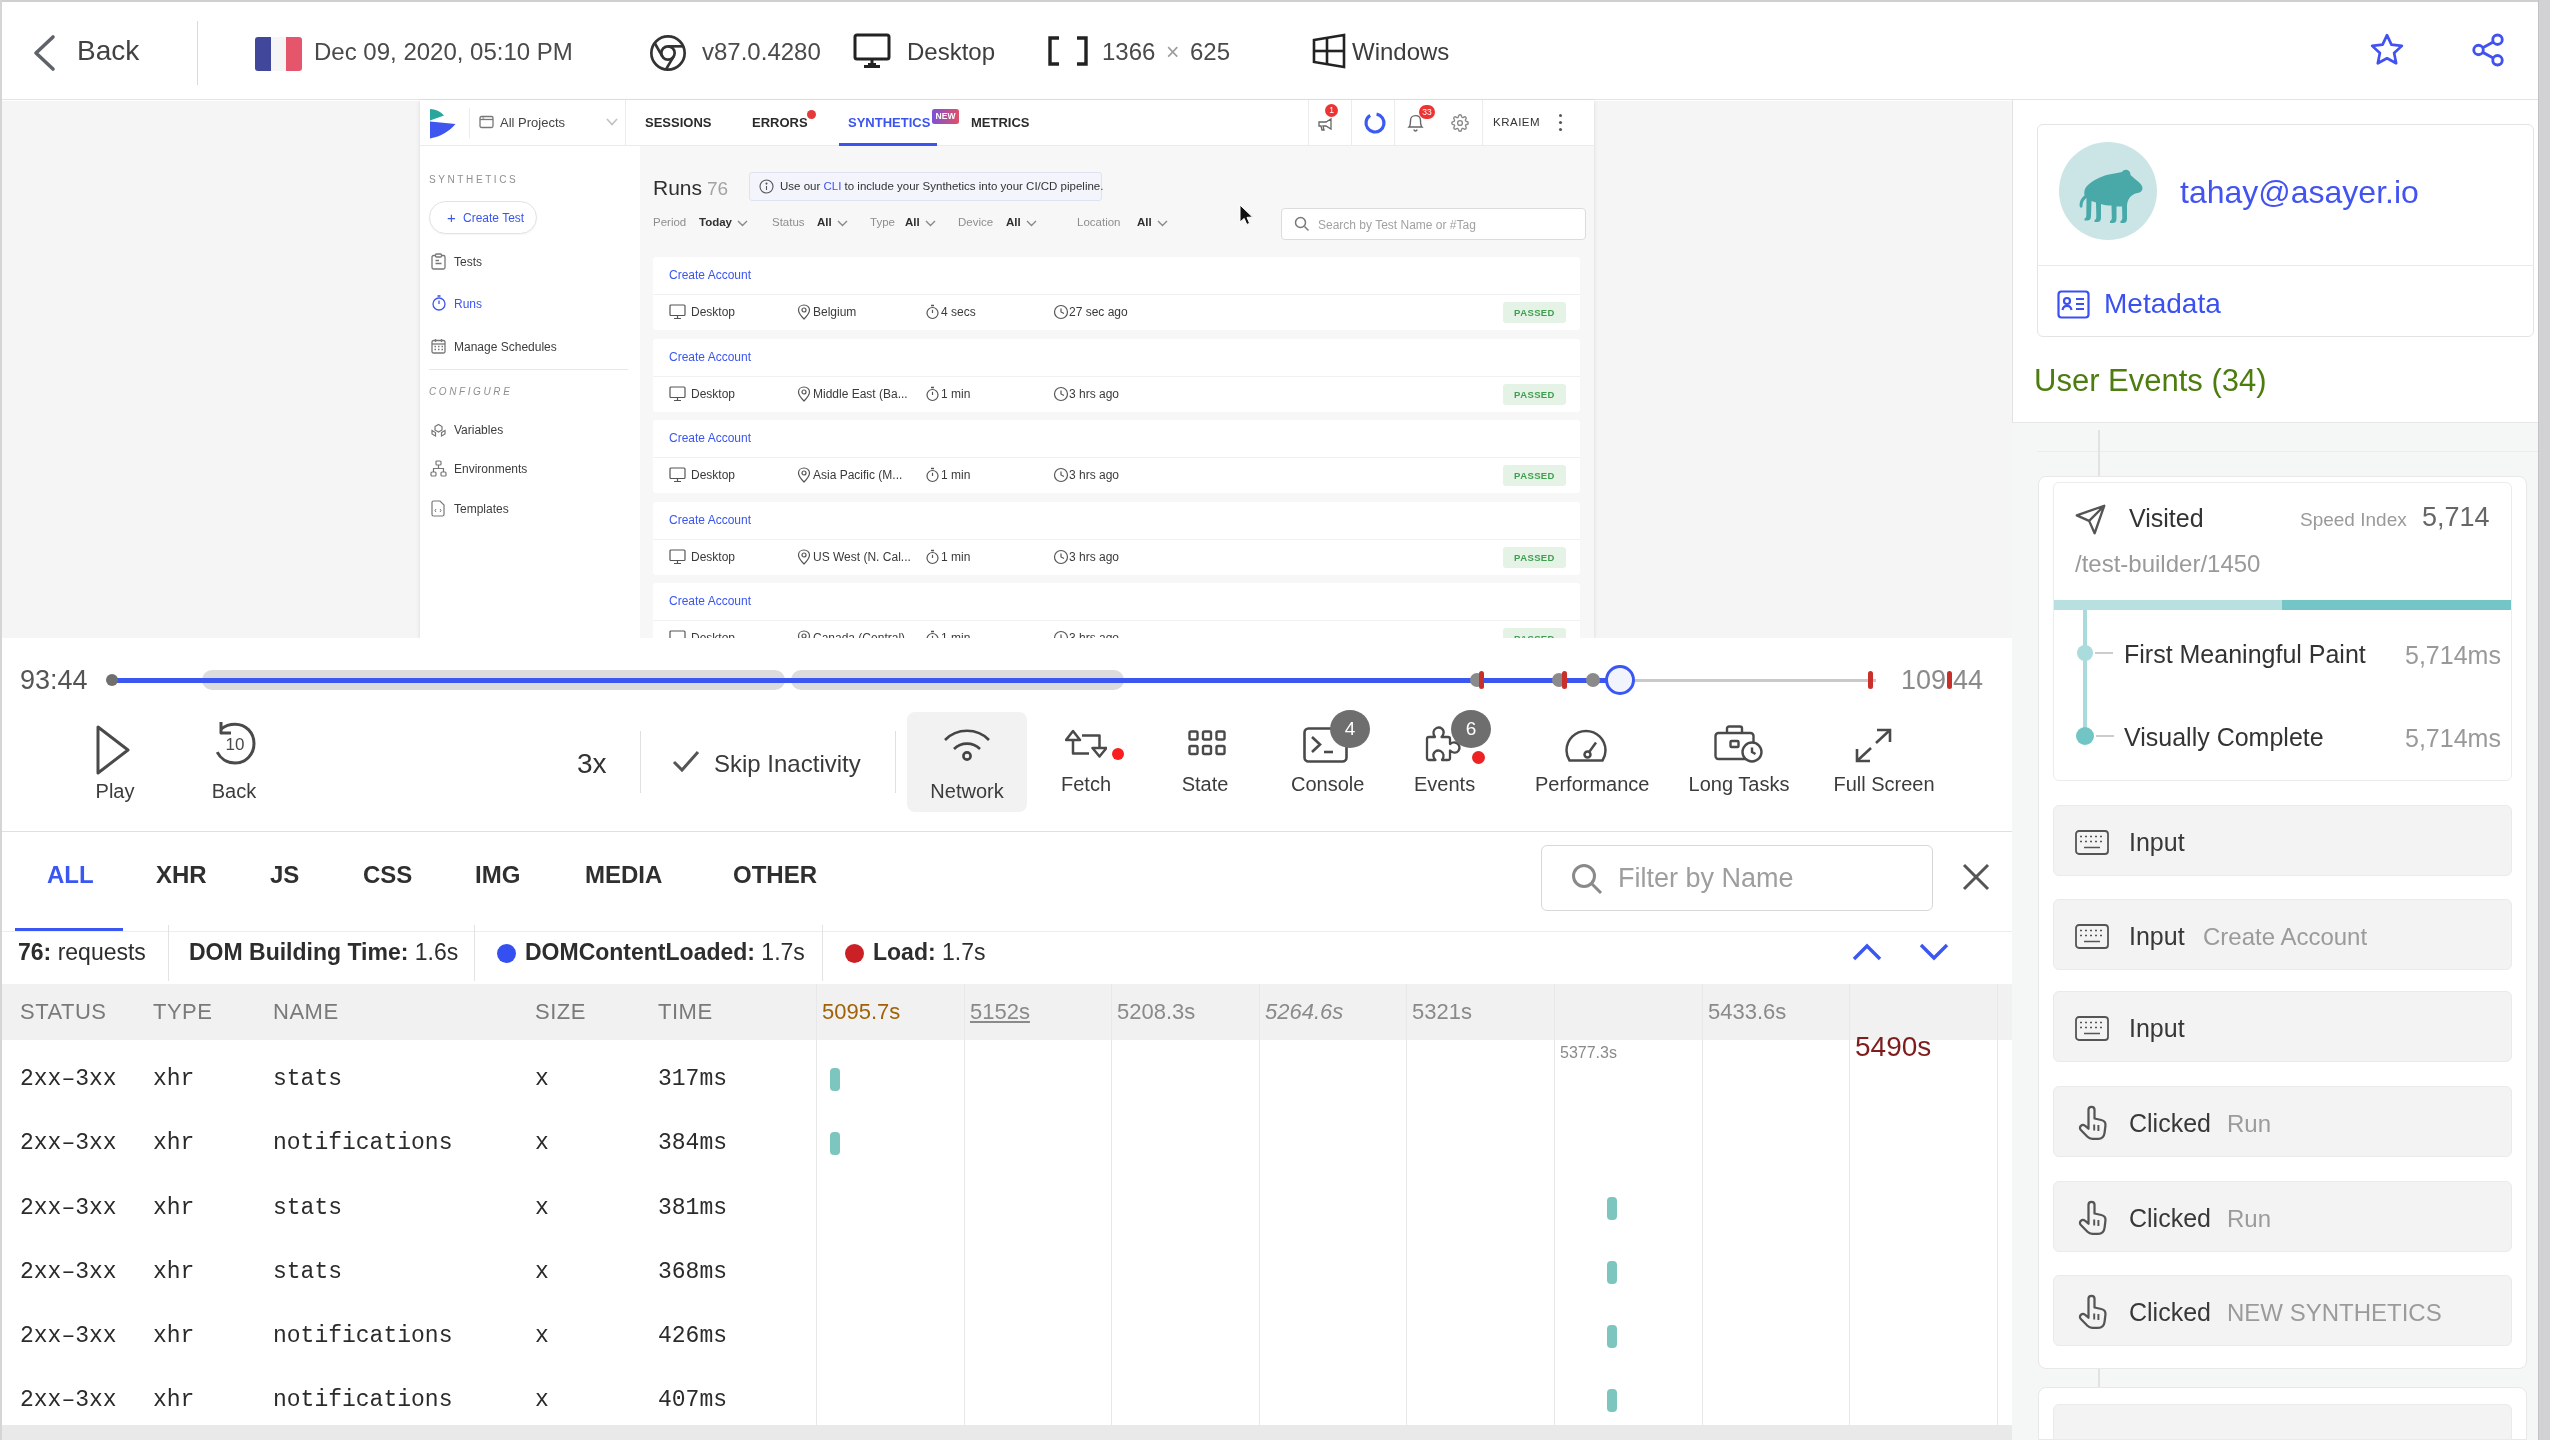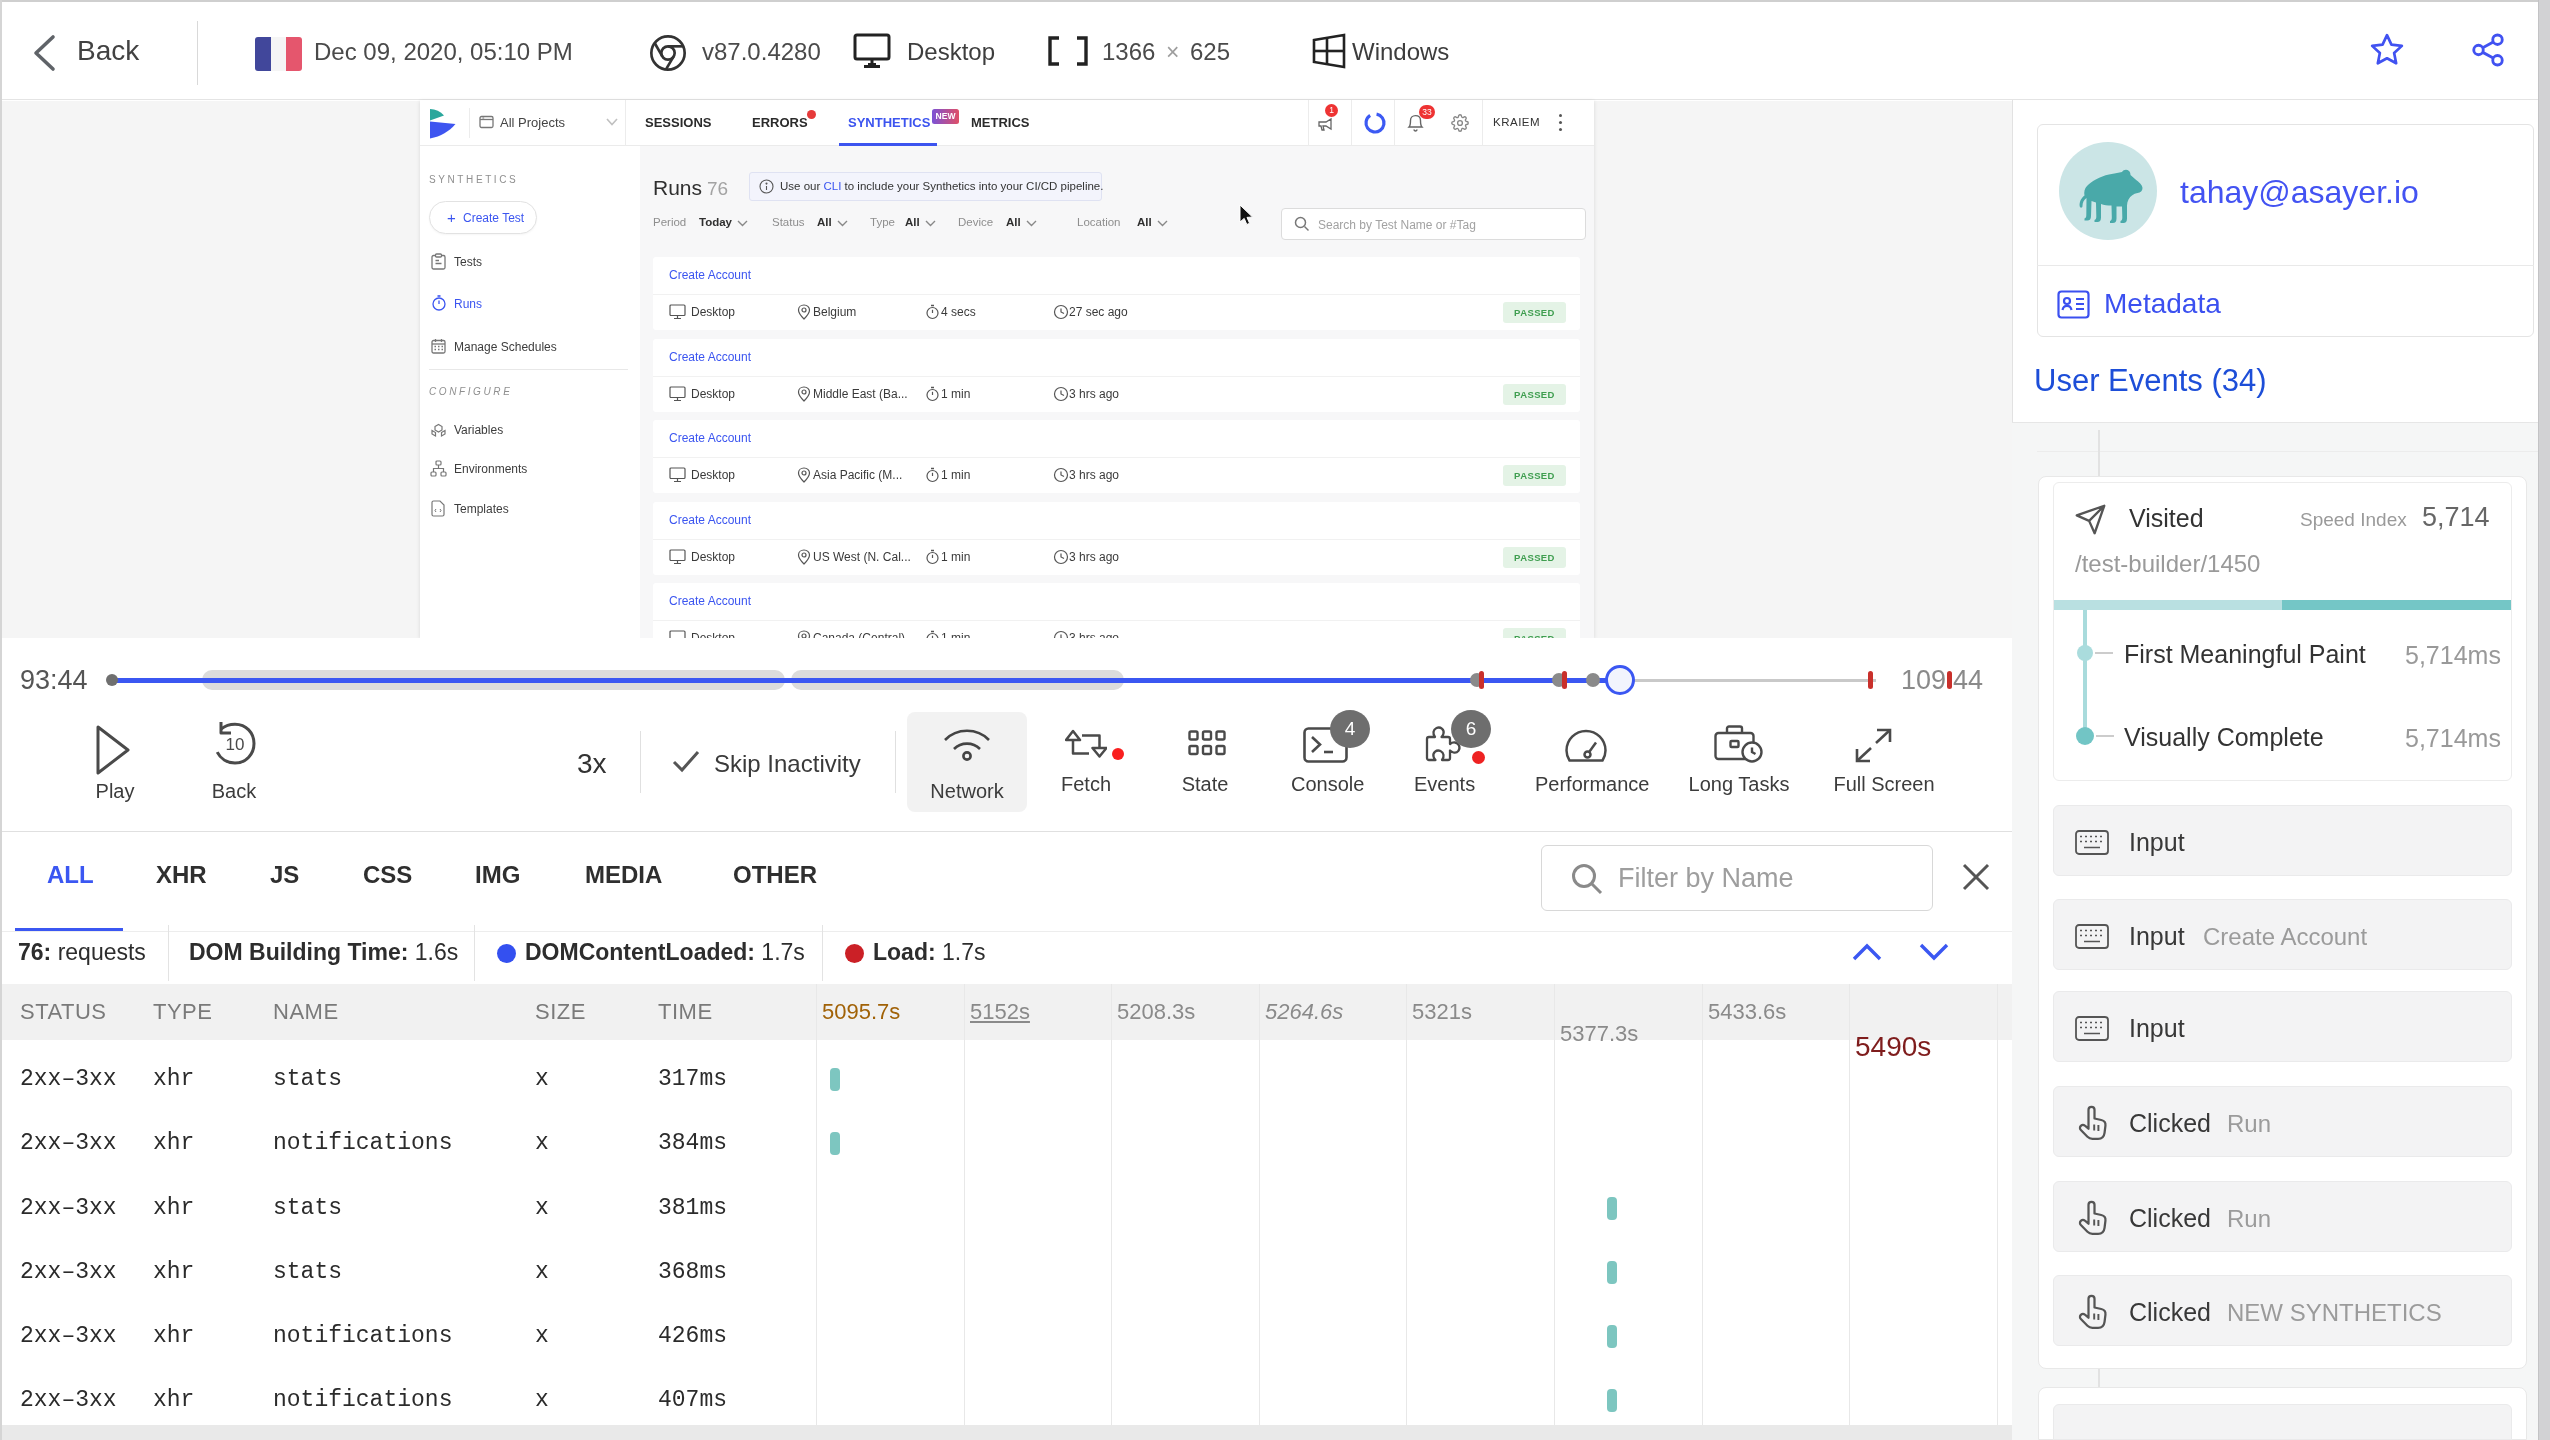--- a/index.html
+++ b/index.html
@@ -599,21 +599,21 @@
   <div class="abs" style="left:20px;top:999px;font-size:22px;color:#7a7a7a;letter-spacing:.5px;">STATUS</div>
   <div class="abs" style="left:153px;top:999px;font-size:22px;color:#7a7a7a;letter-spacing:.5px;">TYPE</div>
   <div class="abs" style="left:273px;top:999px;font-size:22px;color:#7a7a7a;letter-spacing:.5px;">NAME</div>
   <div class="abs" style="left:535px;top:999px;font-size:22px;color:#7a7a7a;letter-spacing:.5px;">SIZE</div>
   <div class="abs" style="left:658px;top:999px;font-size:22px;color:#7a7a7a;letter-spacing:.5px;">TIME</div>
   <div class="abs" style="left:822px;top:999px;font-size:22px;color:#a16207;">5095.7s</div>
   <div class="abs" style="left:970px;top:999px;font-size:22px;color:#8a8a8a;text-decoration:underline;">5152s</div>
   <div class="abs" style="left:1117px;top:999px;font-size:22px;color:#8a8a8a;">5208.3s</div>
   <div class="abs" style="left:1265px;top:999px;font-size:22px;color:#8a8a8a;font-style:italic;">5264.6s</div>
   <div class="abs" style="left:1412px;top:999px;font-size:22px;color:#8a8a8a;">5321s</div>
-  <div class="abs" style="left:1560px;top:1021px;font-size:22px;color:#8a8a8a;">5377.3s</div>
+  <div class="abs" style="left:1560px;top:1044px;font-size:16px;color:#8a8a8a;">5377.3s</div>
   <div class="abs" style="left:1708px;top:999px;font-size:22px;color:#8a8a8a;">5433.6s</div>
   <div class="abs" style="left:1855px;top:999px;font-size:28px;color:#7f1d1d;margin-top:32px;">5490s</div>
 
   <div class="abs" style="left:816px;top:984px;width:1px;height:441px;background:#e8e8e8;"></div>
   <div class="abs" style="left:964px;top:984px;width:1px;height:441px;background:#e8e8e8;"></div>
   <div class="abs" style="left:1111px;top:984px;width:1px;height:441px;background:#e8e8e8;"></div>
   <div class="abs" style="left:1259px;top:984px;width:1px;height:441px;background:#e8e8e8;"></div>
   <div class="abs" style="left:1406px;top:984px;width:1px;height:441px;background:#e8e8e8;"></div>
   <div class="abs" style="left:1554px;top:984px;width:1px;height:441px;background:#e8e8e8;"></div>
   <div class="abs" style="left:1702px;top:984px;width:1px;height:441px;background:#e8e8e8;"></div>
@@ -678,21 +678,21 @@
   <div class="abs" style="left:2037px;top:265px;width:497px;height:1px;background:#e9e9e9;"></div>
   <svg class="abs" style="left:2057px;top:290px;" width="33" height="29" viewBox="0 0 33 29">
         <g stroke="#3b50f0" stroke-width="2.2" fill="none">
           <rect x="1.5" y="1.5" width="30" height="26" rx="3"></rect>
           <circle cx="10" cy="11" r="3"></circle>
           <path d="M5.5 20 C6 17 8 15.8 10 15.8 C12 15.8 14 17 14.5 20"></path>
           <path d="M19 9 L27 9 M19 14 L27 14 M19 19 L27 19" stroke-width="1.8"></path>
         </g>
       </svg>
   <div class="abs" style="left:2104px;top:288px;font-size:28px;color:#3b50f0;">Metadata</div>
-  <div class="abs" style="left:2034px;top:363px;font-size:31px;color:#1d4ed8;">User Events (34)</div>
+  <div class="abs" style="left:2034px;top:363px;font-size:31px;color:#4d7c0f;">User Events (34)</div>
 
   <div class="abs" style="left:2038px;top:476px;width:489px;height:893px;background:#fff;border:1px solid #e8e8e8;border-radius:8px;"></div>
 
   <div class="abs" style="left:2053px;top:482px;width:459px;height:299px;background:#fff;border:1px solid #ececec;border-radius:6px;overflow:hidden;">
     <svg class="abs" style="left:20px;top:20px;" width="33" height="33" viewBox="0 0 24 24">
           <path d="M22 2 L11 13 M22 2 L15 22 L11 13 L2 9 Z" stroke="#555" stroke-width="1.7" fill="none" stroke-linejoin="round"></path>
         </svg>
     <div class="abs" style="left:75px;top:21px;font-size:25px;color:#333;">Visited</div>
     <div class="abs" style="left:246px;top:26px;font-size:19px;color:#9a9a9a;">Speed Index</div>
     <div class="abs" style="left:368px;top:19px;font-size:27px;color:#666;">5,714</div>

